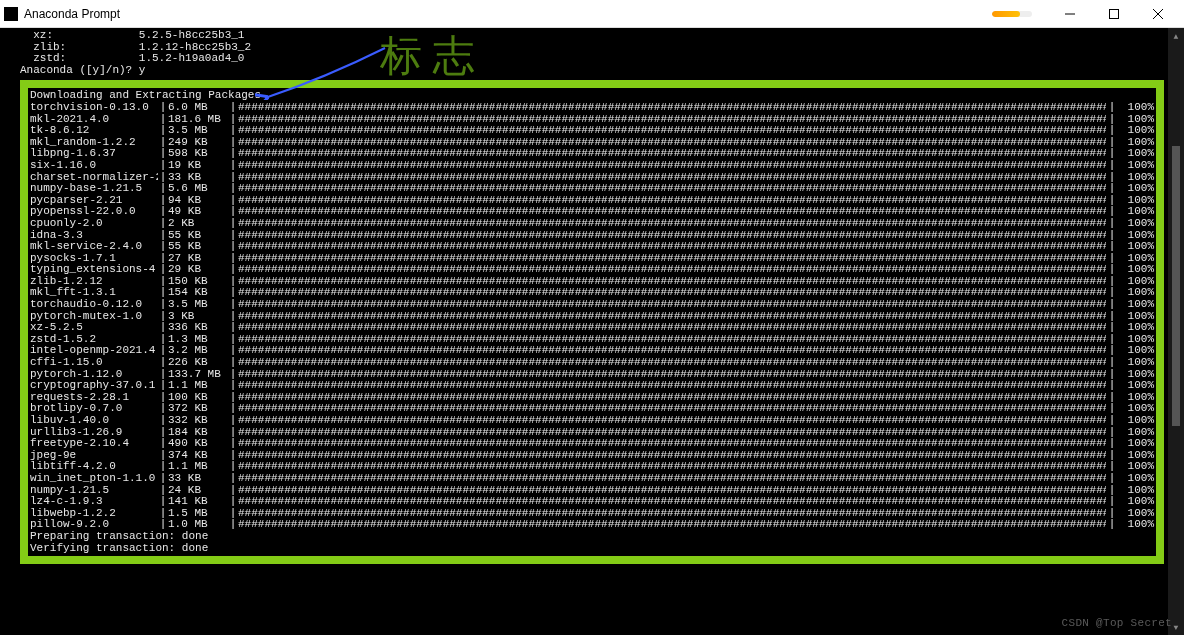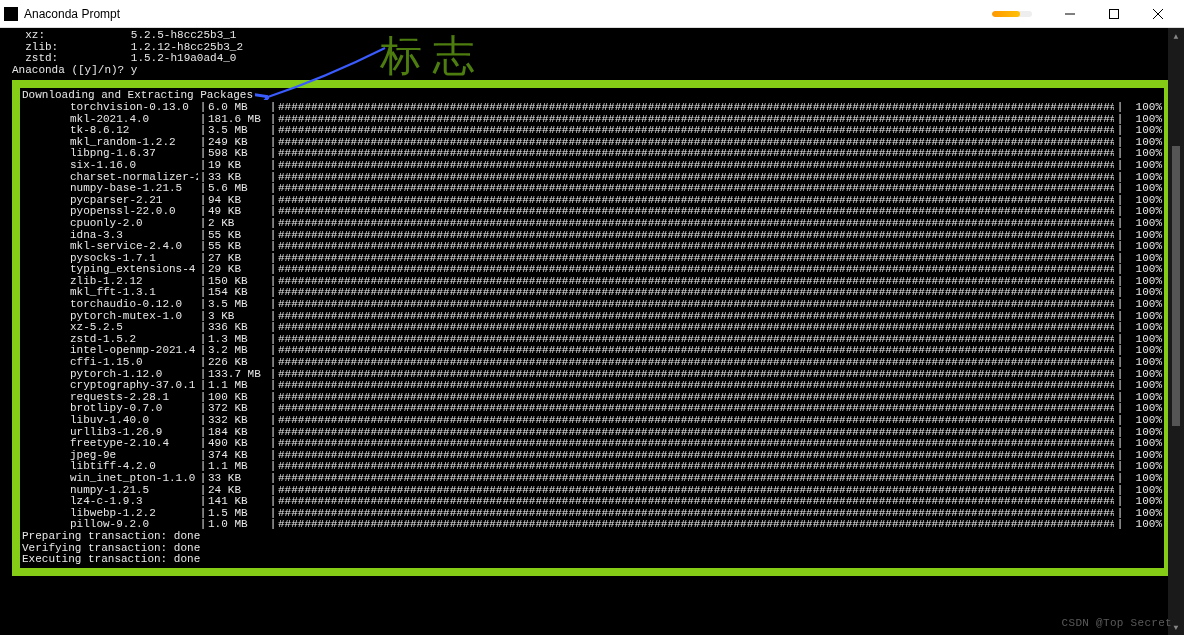--- a/index.html
+++ b/index.html
@@ -5,26 +5,26 @@
 * { margin:0; padding:0; box-sizing:border-box; }
 body { background:#000; font-family:"Consolas","Courier New",monospace; font-size:11px; color:#ccc; width:1184px; height:635px; overflow:hidden; position:relative; }
 .titlebar { height:28px; background:#fff; display:flex; align-items:center; padding:8px 4px; color:#000; font-size:12px; border-bottom:1px solid #ddd; }
 .titlebar-icon { width:14px; height:14px; margin-right:6px; background:#000; display:inline-block; }
 .titlebar-title { flex:1; font-family:"Segoe UI",sans-serif; }
 .titlebar-btns { display:flex; }
 .tbtn { width:44px; height:28px; display:flex; align-items:center; justify-content:center; font-family:"Segoe UI",sans-serif; }
 .tbtn svg { width:10px; height:10px; }
 .progress-bar { width:40px; height:6px; background:#eee; border-radius:3px; margin-right:16px; position:relative; overflow:hidden; }
 .progress-bar::after { content:""; position:absolute; left:0; top:0; height:100%; width:70%; background:linear-gradient(90deg,#ff9800,#ffc107); border-radius:3px; }
-.terminal { padding:2px 12px; color:#e8e8e8; line-height:11.6px; position:relative; height:607px; overflow:hidden; }
+.terminal { padding:2px 20px; color:#e8e8e8; line-height:11.6px; position:relative; height:607px; overflow:hidden; }
 .line { white-space:pre; }
 .annot { position:absolute; left:380px; top:28px; font-family:"KaiTi","STKaiti",cursive; font-size:42px; color:#4d7c0f; font-weight:500; pointer-events:none; }
 .arrow { position:absolute; left:255px; top:40px; width:140px; height:60px; pointer-events:none; }
 .pkg-box { border:8px solid #84cc16; padding:2px 2px; margin-top:4px; }
-.pkg-row { display:flex; white-space:pre;margin-left:48px; }
+.pkg-row { display:flex; white-space:pre; }
 .pkg-name { width:128px; overflow:hidden; }
 .pkg-sep { width:10px; text-align:center; }
 .pkg-size { width:60px; }
 .pkg-bar { flex:1; overflow:hidden; color:#e8e8e8; }
 .pkg-sep2 { width:12px; text-align:center; }
 .pkg-pct { width:36px; text-align:right; }
 .scrollbar { position:absolute; right:0; top:28px; width:16px; height:607px; background:#1a1a1a; }
 .scroll-up,.scroll-down { height:16px; display:flex; align-items:center; justify-content:center; color:#888; font-size:8px; }
 .scroll-thumb { background:#555; height:300px; margin:2px; border-radius:0; }
 .scrollbar-inner { display:flex; flex-direction:column; height:100%; }
@@ -106,21 +106,20 @@
         <div class="pkg-row"><span class="pkg-name">libtiff-4.2.0</span><span class="pkg-sep">|</span><span class="pkg-size">1.1 MB</span><span class="pkg-sep">|</span><span class="pkg-bar">####################################################################################################################################################</span><span class="pkg-sep2">|</span><span class="pkg-pct">100%</span></div>
         <div class="pkg-row"><span class="pkg-name">win_inet_pton-1.1.0</span><span class="pkg-sep">|</span><span class="pkg-size">33 KB</span><span class="pkg-sep">|</span><span class="pkg-bar">####################################################################################################################################################</span><span class="pkg-sep2">|</span><span class="pkg-pct">100%</span></div>
         <div class="pkg-row"><span class="pkg-name">numpy-1.21.5</span><span class="pkg-sep">|</span><span class="pkg-size">24 KB</span><span class="pkg-sep">|</span><span class="pkg-bar">####################################################################################################################################################</span><span class="pkg-sep2">|</span><span class="pkg-pct">100%</span></div>
         <div class="pkg-row"><span class="pkg-name">lz4-c-1.9.3</span><span class="pkg-sep">|</span><span class="pkg-size">141 KB</span><span class="pkg-sep">|</span><span class="pkg-bar">####################################################################################################################################################</span><span class="pkg-sep2">|</span><span class="pkg-pct">100%</span></div>
         <div class="pkg-row"><span class="pkg-name">libwebp-1.2.2</span><span class="pkg-sep">|</span><span class="pkg-size">1.5 MB</span><span class="pkg-sep">|</span><span class="pkg-bar">####################################################################################################################################################</span><span class="pkg-sep2">|</span><span class="pkg-pct">100%</span></div>
         <div class="pkg-row"><span class="pkg-name">pillow-9.2.0</span><span class="pkg-sep">|</span><span class="pkg-size">1.0 MB</span><span class="pkg-sep">|</span><span class="pkg-bar">####################################################################################################################################################</span><span class="pkg-sep2">|</span><span class="pkg-pct">100%</span></div>
       </div>
     <div id="post-lines">
         <div class="line">Preparing transaction: done</div>
         <div class="line">Verifying transaction: done</div>
-        <div class="line">Executing transaction: done</div>
         <div class="line"></div>
       </div>
   </div>
 </div>
 
 <div class="scrollbar">
   <div class="scrollbar-inner">
     <div class="scroll-up">▲</div>
     <div class="scroll-track">
       <div class="scroll-thumb"></div>

